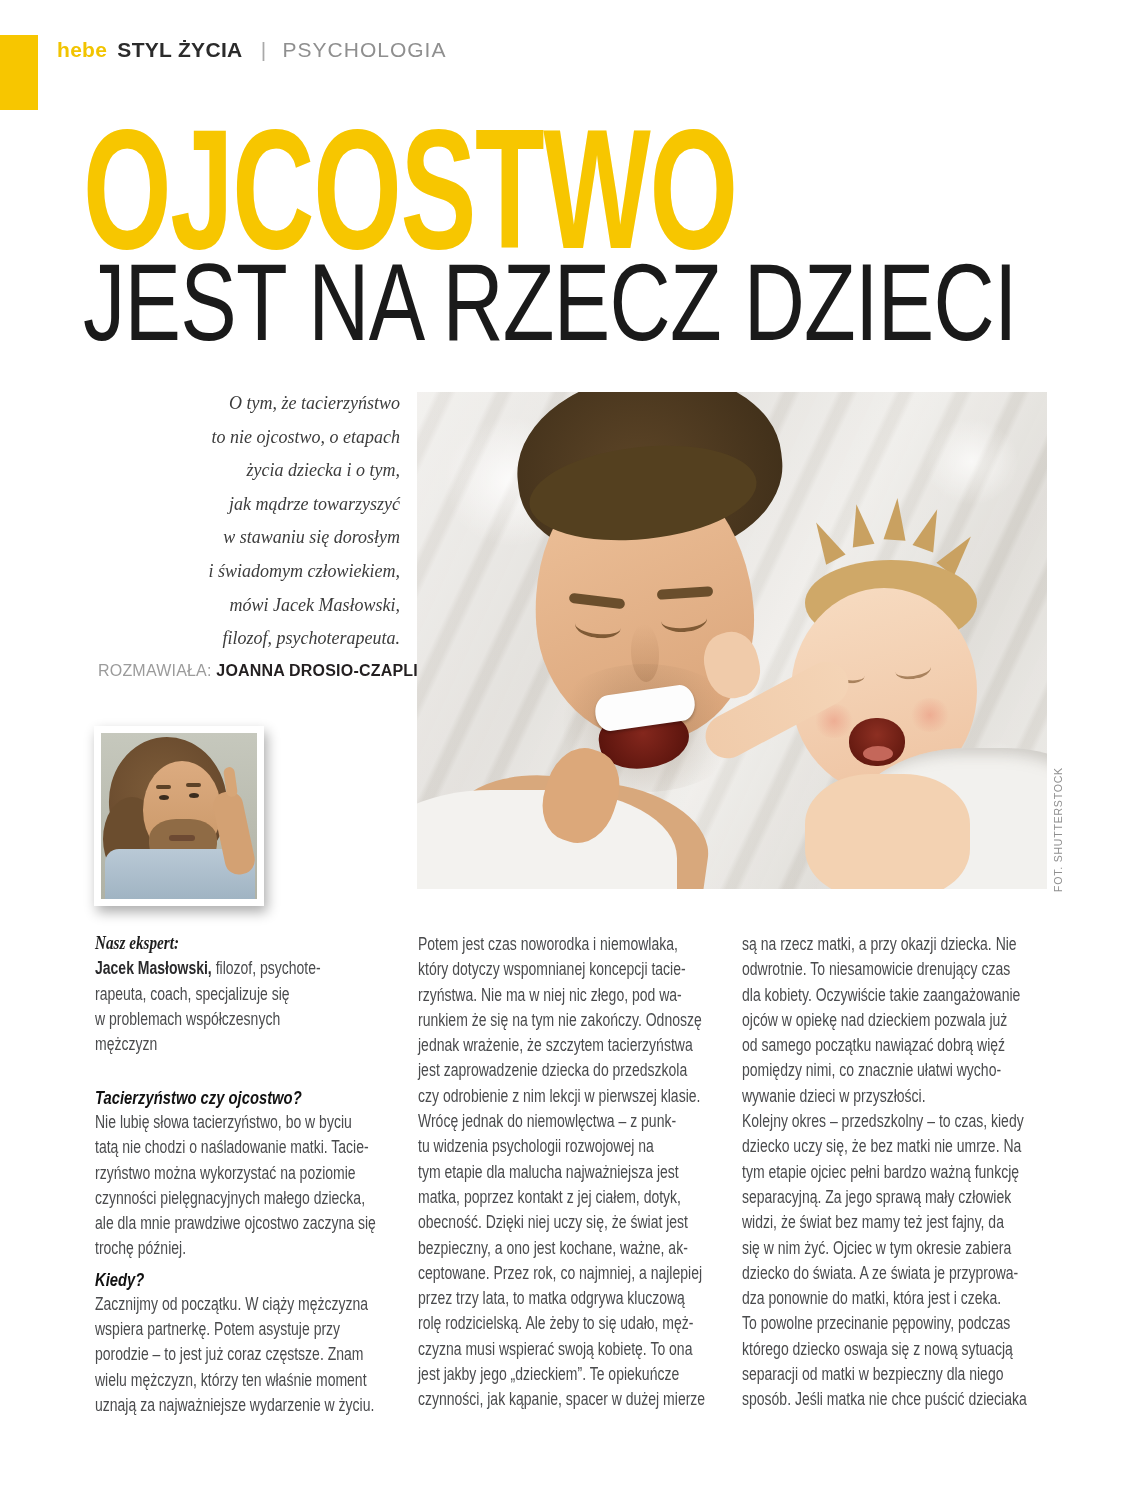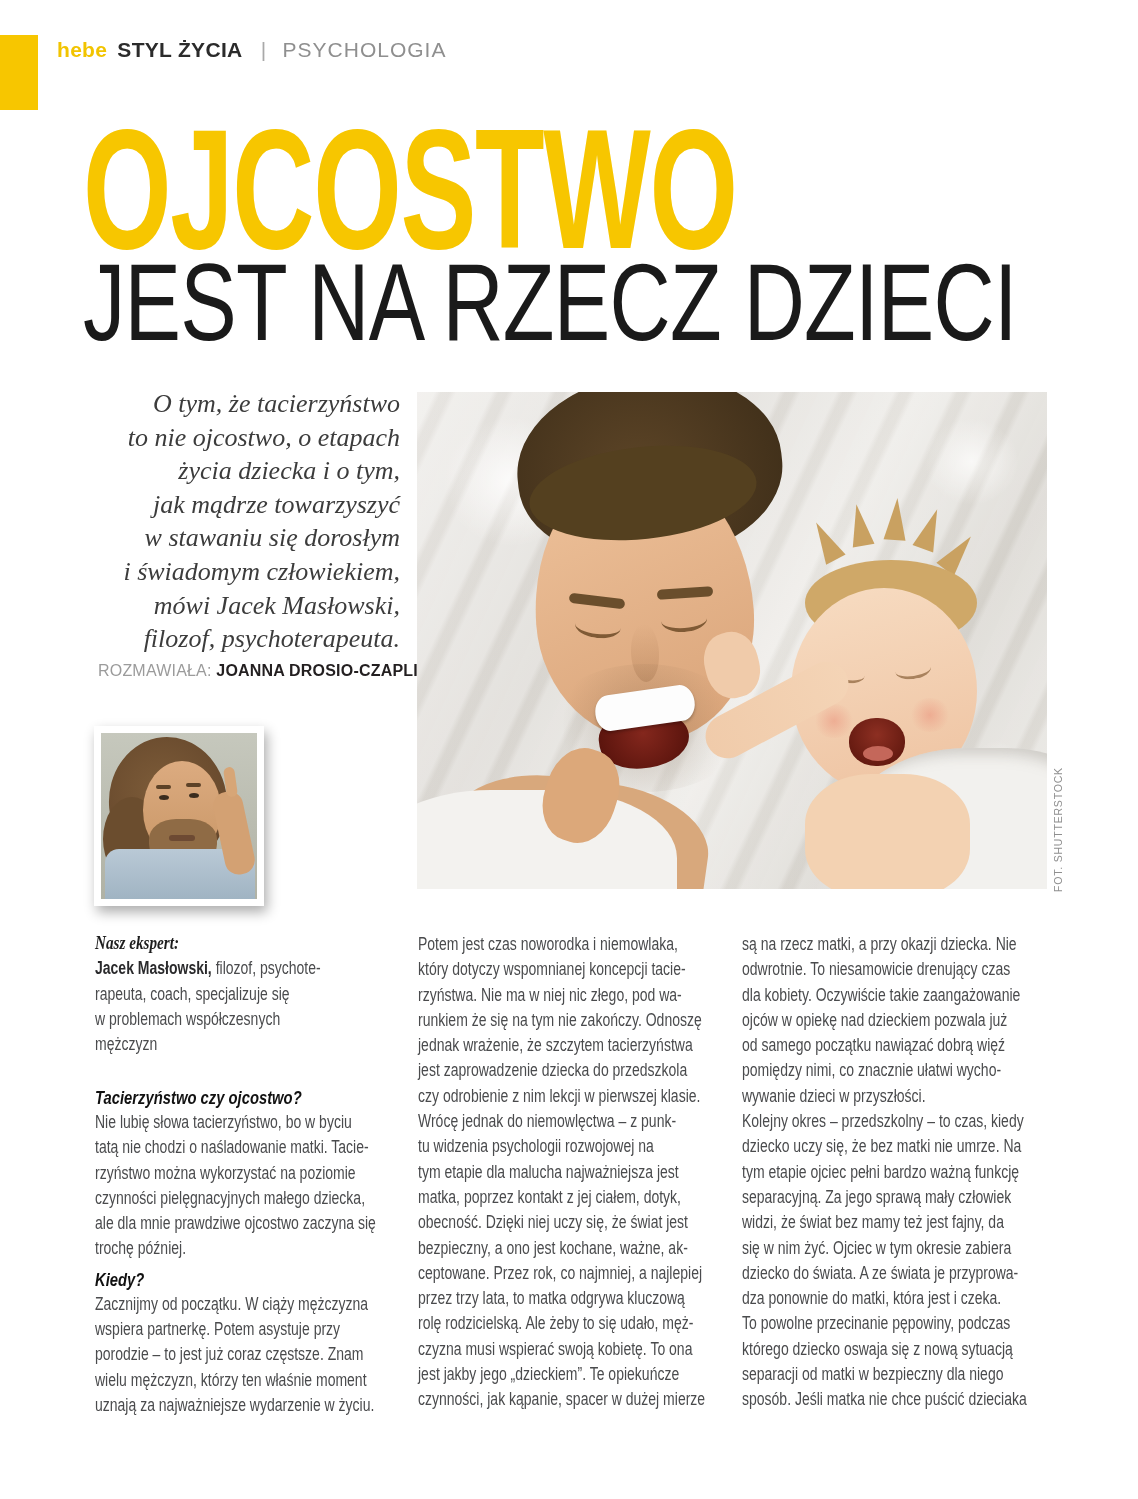--- a/index.html
+++ b/index.html
@@ -16,21 +16,21 @@
   .header-line .topic{color:#8f8f8f;font-weight:300;letter-spacing:1px;}
 
   
   .title-kicker{left:83px;top:104px;font-size:170px;line-height:1;font-weight:bold;color:#F7C600;
                 white-space:nowrap;transform:scaleX(.67);transform-origin:0 0;letter-spacing:-2px;}
   .title-headline{left:83px;top:247px;font-size:110px;line-height:1;font-weight:400;color:#1a1a1a;
                   white-space:nowrap;transform:scaleX(.77);transform-origin:0 0;letter-spacing:-1px;}
 
   
   .lead-text{left:60px;top:387px;width:340px;text-align:right;white-space:pre;
-             font-family:"Liberation Serif",serif;font-style:italic;font-size:26px;line-height:33.6px;color:#3c3c3c;}
+             font-family:"Liberation Serif",serif;font-style:italic;font-size:18px;line-height:33.6px;color:#3c3c3c;}
   .byline{left:98px;top:662px;width:302px;font-size:16px;white-space:nowrap;letter-spacing:.2px;}
   .byline .label{color:#9b9b9b;}
   .byline .name{color:#231f20;font-weight:bold;}
 
   
   .photo{left:417px;top:392px;width:630px;height:497px;overflow:hidden;
     background:
       radial-gradient(closest-side at 15% 18%, #fbfaf9, rgba(251,250,249,0) 72%),
       radial-gradient(closest-side at 88% 14%, #f7f6f4, rgba(247,246,244,0) 62%),
       radial-gradient(closest-side at 92% 82%, #fdfdfc, rgba(253,253,252,0) 66%),

